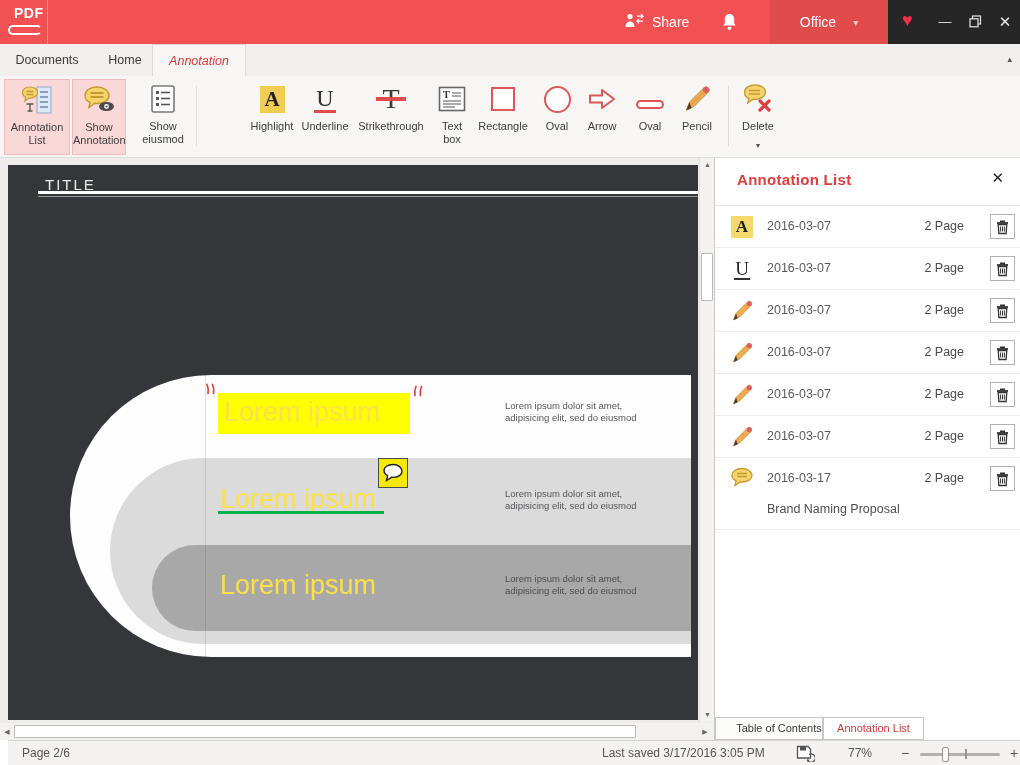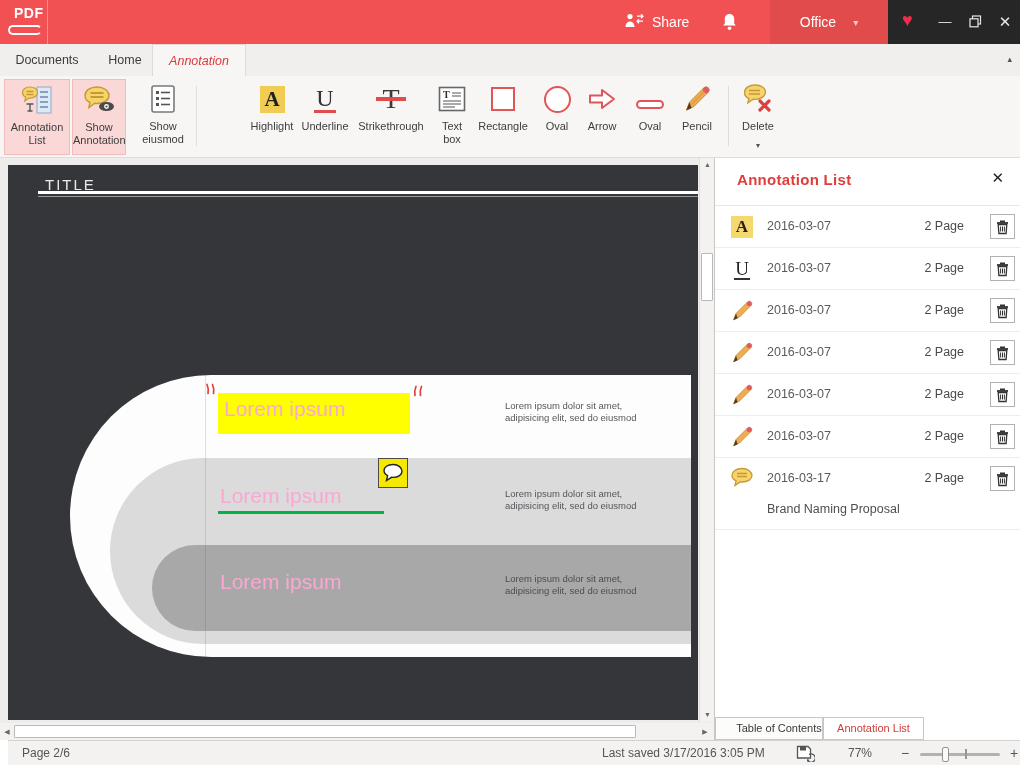--- a/index.html
+++ b/index.html
@@ -52,21 +52,21 @@
   #slide { position:absolute; left:8px; top:7px; width:690px; height:555px; background:#343639; overflow:hidden; }
   #slide-kicker { position:absolute; left:37px; top:11px; font-size:15px; letter-spacing:2px; color:#e9e9e9; }
   #slide-rule { position:absolute; left:30px; top:26px; width:660px; height:3px; background:#fff; }
   #slide-rule:after { content:""; position:absolute; left:0; top:5px; width:660px; height:1px; background:#9b9b9b; }
   #slide-heading { position:absolute; left:31px; top:97px; font-size:28px; font-weight:300; color:#fafafa; letter-spacing:.5px; }
   .band { position:absolute; }
   #band-white { left:62px; top:210px; width:621px; height:282px; background:#fdfdfd; border-radius:141px 0 0 141px; }
   #band-light { left:102px; top:293px; width:581px; height:186px; background:#dbdbdb; border-radius:93px 0 0 93px; }
   #band-gray  { left:144px; top:380px; width:539px; height:86px; background:#a8a8a8; border-radius:43px 0 0 43px; }
   #band-seam { left:197px; top:210px; width:1px; height:282px; background:rgba(90,90,90,.18); position:absolute; }
-  .row-title { position:absolute; font-size:21px; color:#f9a8d4; }
+  .row-title { position:absolute; font-size:27px; color:#fde047; }
   .row-desc { position:absolute; width:190px; font-size:9.5px; line-height:12px; color:#55565a; }
   .row-desc span { display:block; }
   #r1-highlight { position:absolute; left:210px; top:228px; width:192px; height:41px; background:#ffff00; }
   #r1-title { left:216px; top:232px; }
   #r1-desc { left:497px; top:235px; }
   .pmark { position:absolute; }
   #r2-title { left:212px; top:319px; }
   #r2-underline { position:absolute; left:210px; top:346px; width:166px; height:3px; background:#00b44a; }
   #r2-desc { left:497px; top:323px; }
   #slide-note { position:absolute; left:370px; top:293px; width:30px; height:30px; background:#f6e900; border:1px solid #4a4a4a; display:flex; align-items:center; justify-content:center; }

